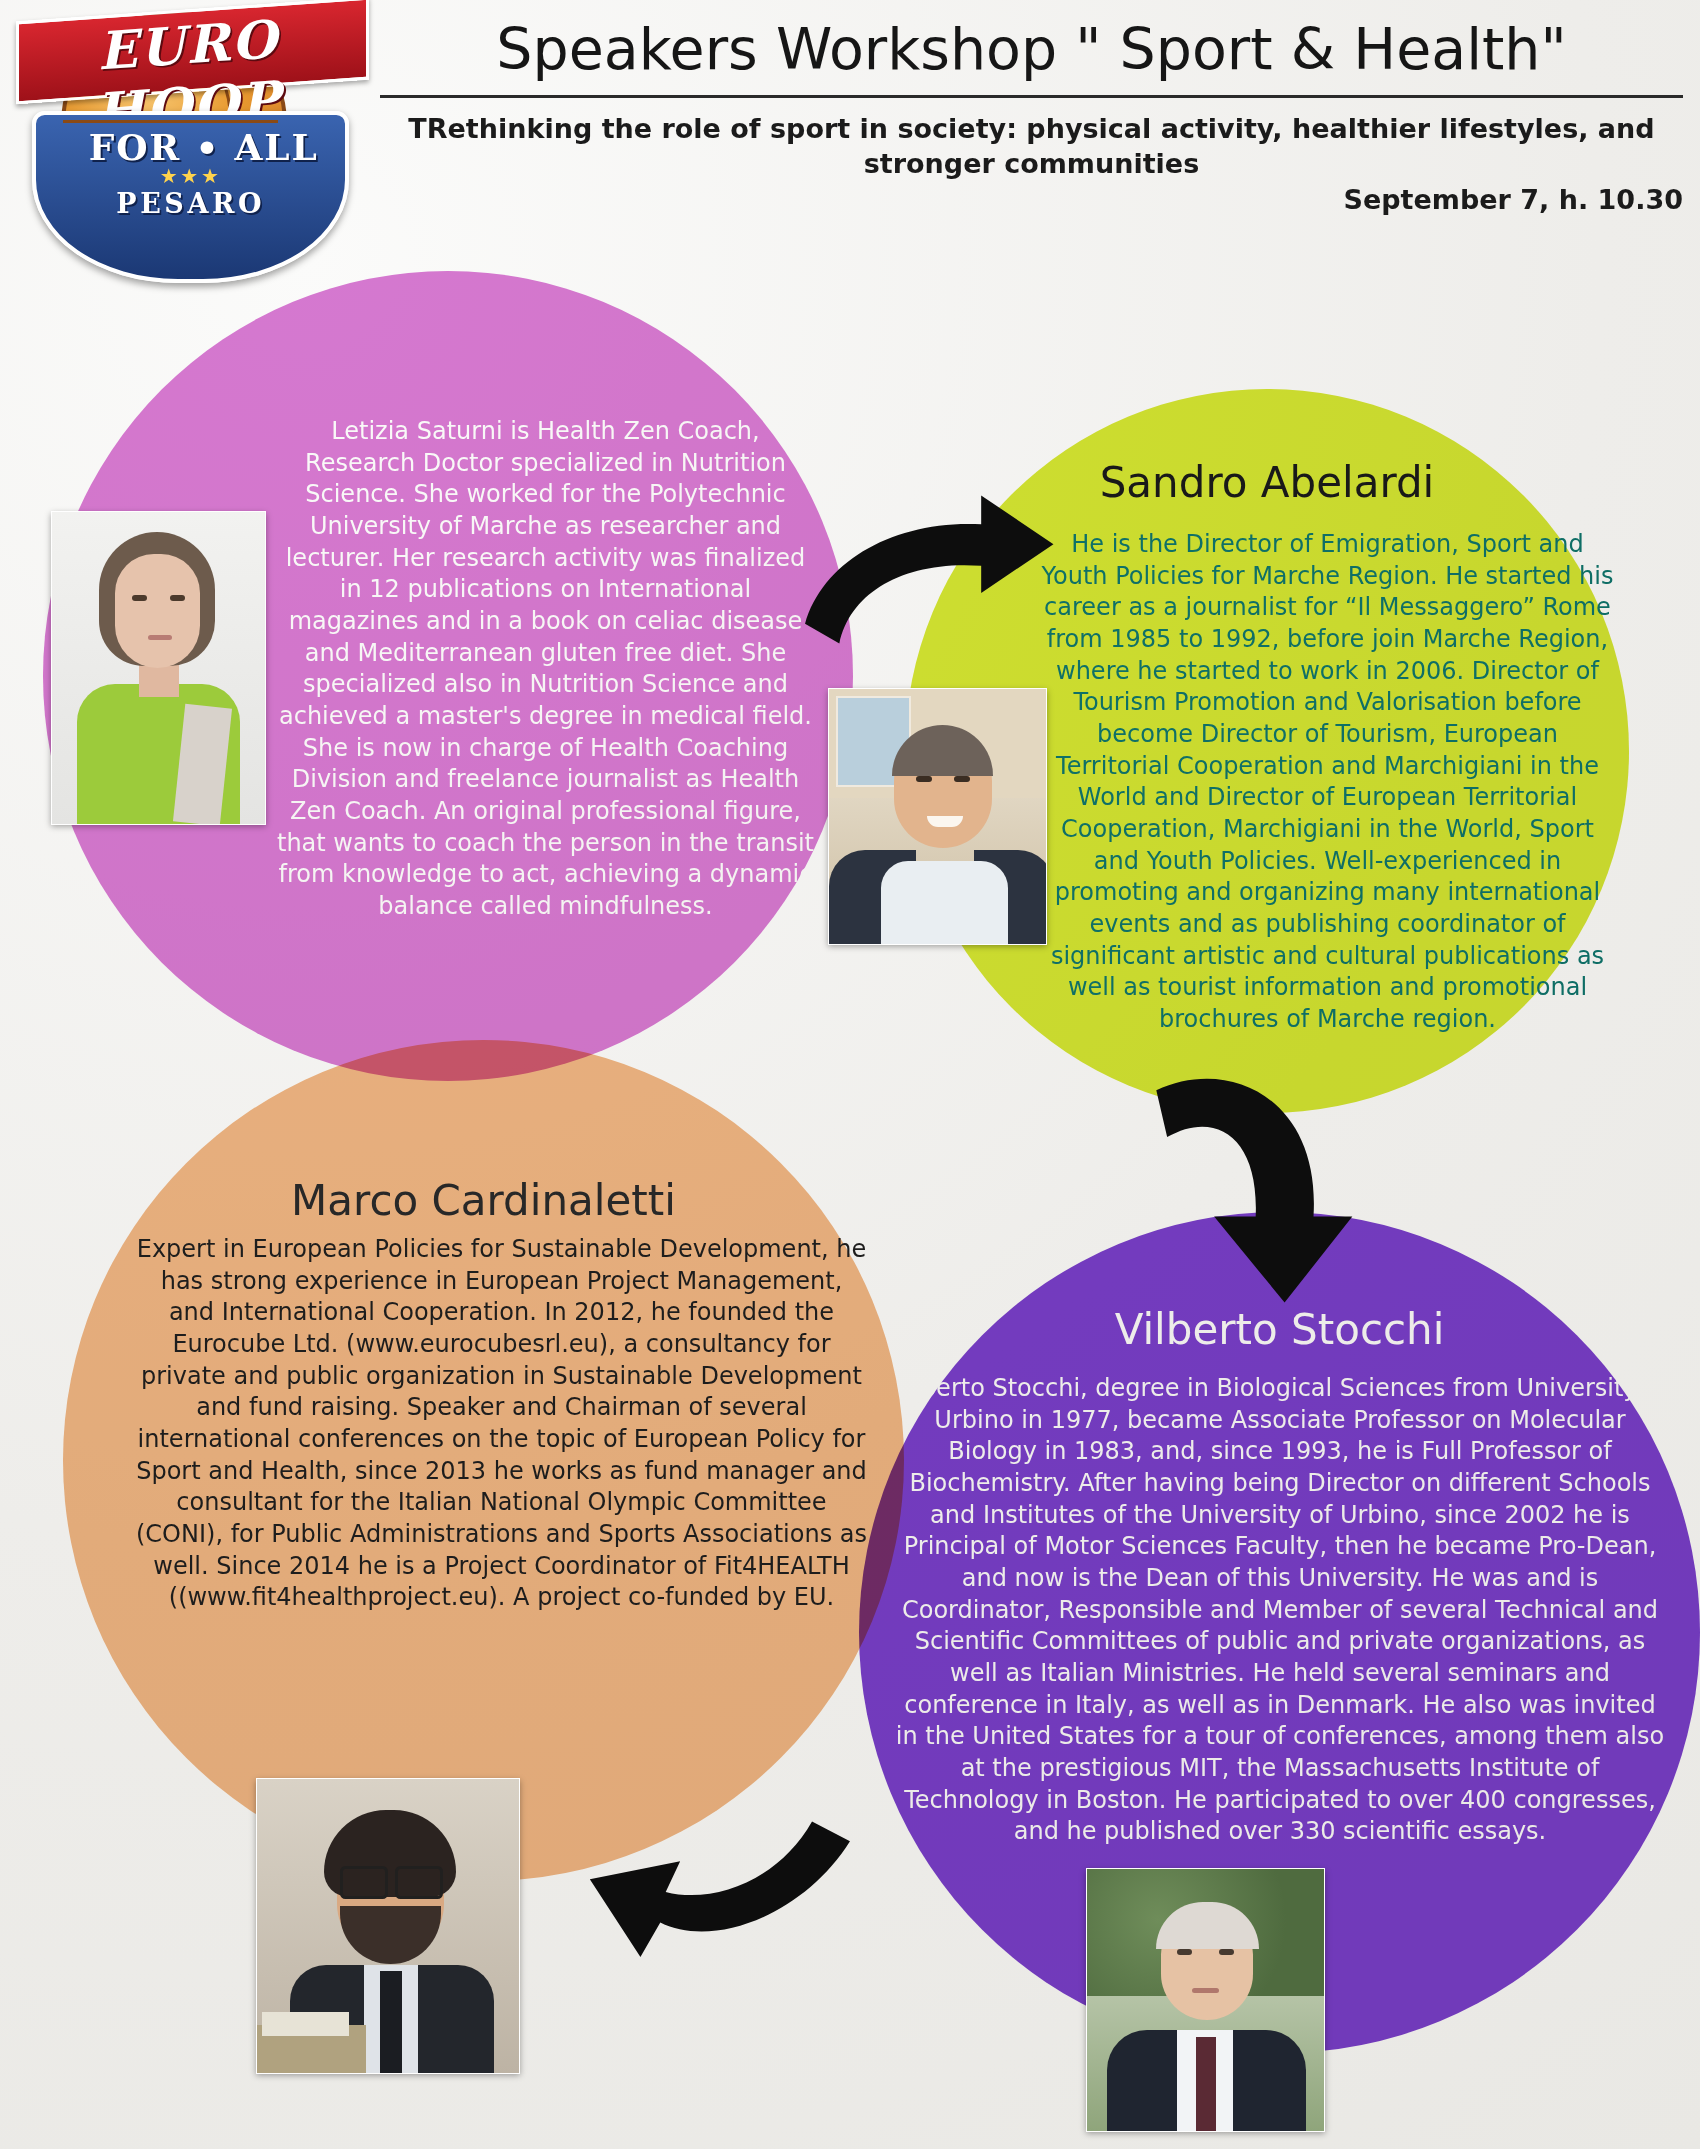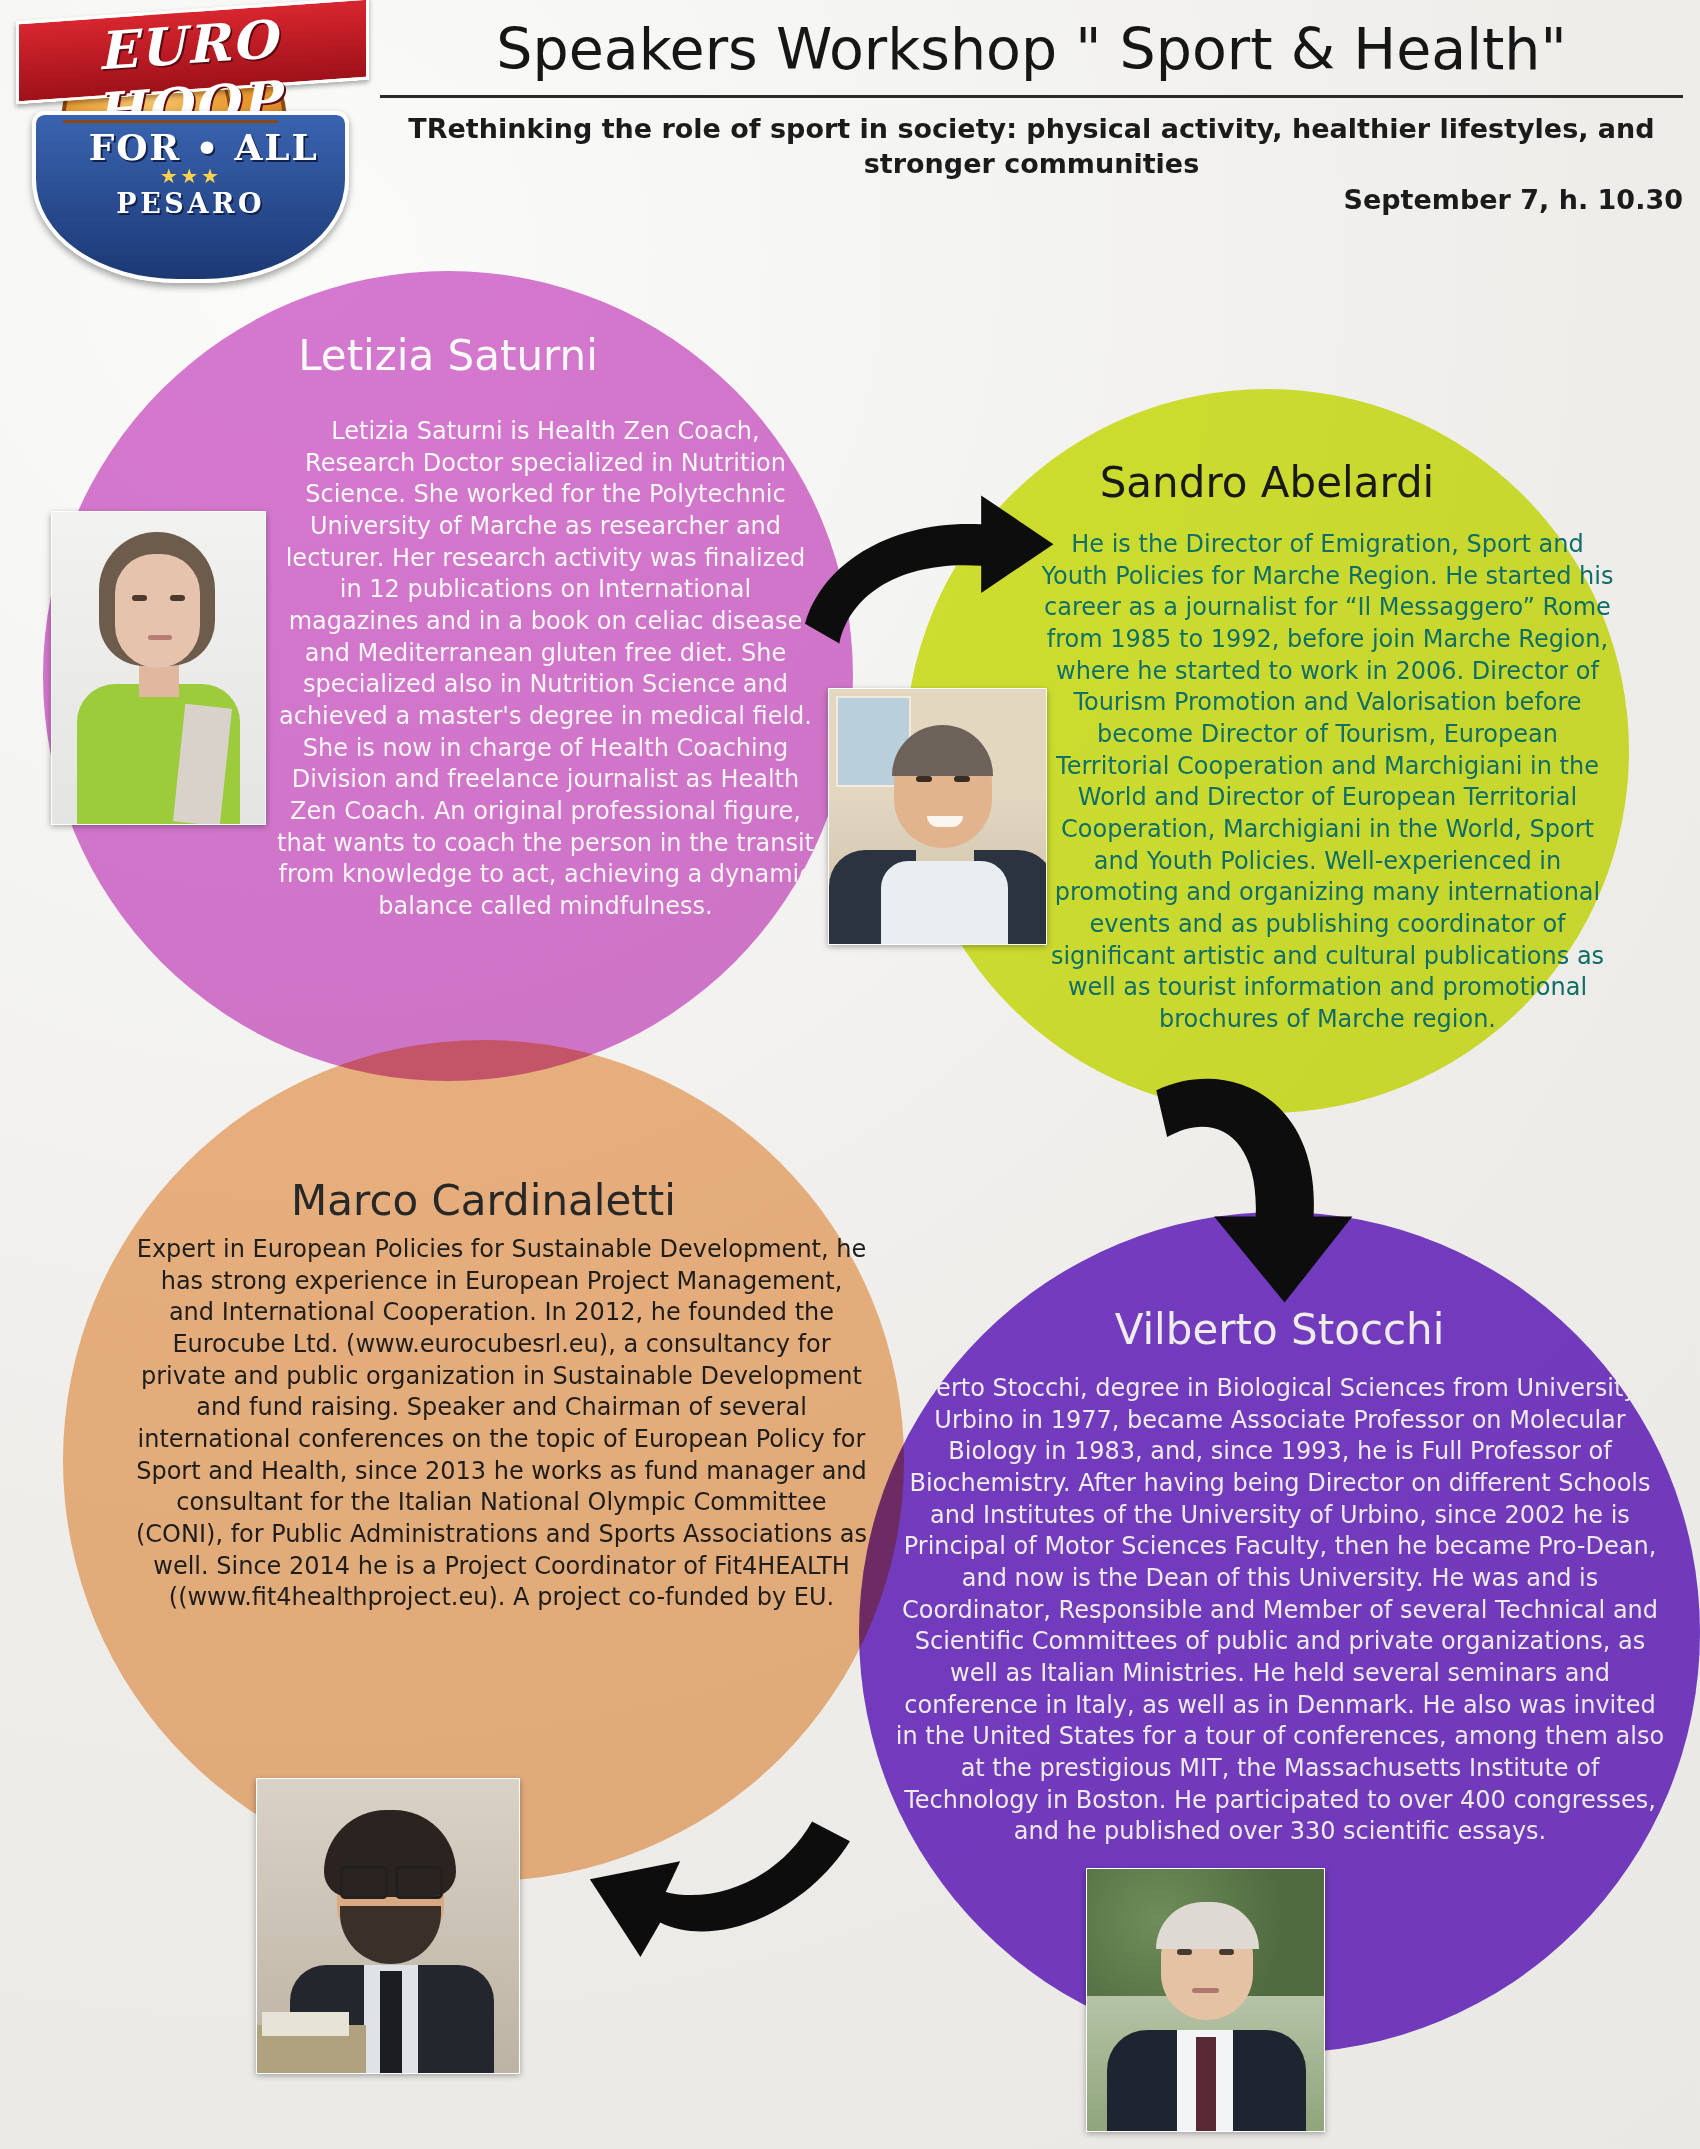--- a/index.html
+++ b/index.html
@@ -308,21 +308,20 @@
 
     <div class="title-wrap">
       <div class="main-title">Speakers Workshop " Sport &amp; Health"</div>
       <div class="rule"></div>
       <div class="subtitle">TRethinking the role of sport in society: physical activity, healthier lifestyles, and stronger communities</div>
       <div class="date-line">September 7, h. 10.30</div>
     </div>
   </div>
 
   <div class="bubble" id="b-letizia">
-    <div class="bub-name">Letizia Saturni</div>
     <div class="bub-text">Letizia Saturni is Health Zen Coach, Research Doctor specialized in Nutrition Science. She worked for the Polytechnic University of Marche as researcher and lecturer. Her research activity was finalized in 12 publications on International magazines and in a book on celiac disease and Mediterranean gluten free diet. She specialized also in Nutrition Science and achieved a master's degree in medical field. She is now in charge of Health Coaching Division and freelance journalist as Health Zen Coach. An original professional figure, that wants to coach the person in the transit from knowledge to act, achieving a dynamic balance called mindfulness.</div>
   </div>
 
   <div class="bubble" id="b-sandro">
     <div class="bub-name">Sandro Abelardi</div>
     <div class="bub-text">He is the Director of Emigration, Sport and Youth Policies for Marche Region. He started his career as a journalist for “Il Messaggero” Rome from 1985 to 1992, before join Marche Region, where he started to work in 2006. Director of Tourism Promotion and Valorisation before become Director of Tourism, European Territorial Cooperation and Marchigiani in the World and Director of European Territorial Cooperation, Marchigiani in the World, Sport and Youth Policies. Well-experienced in promoting and organizing many international events and as publishing coordinator of significant artistic and cultural publications as well as tourist information and promotional brochures of Marche region.</div>
   </div>
 
   <div class="bubble" id="b-marco">
     <div class="bub-name">Marco Cardinaletti</div>

